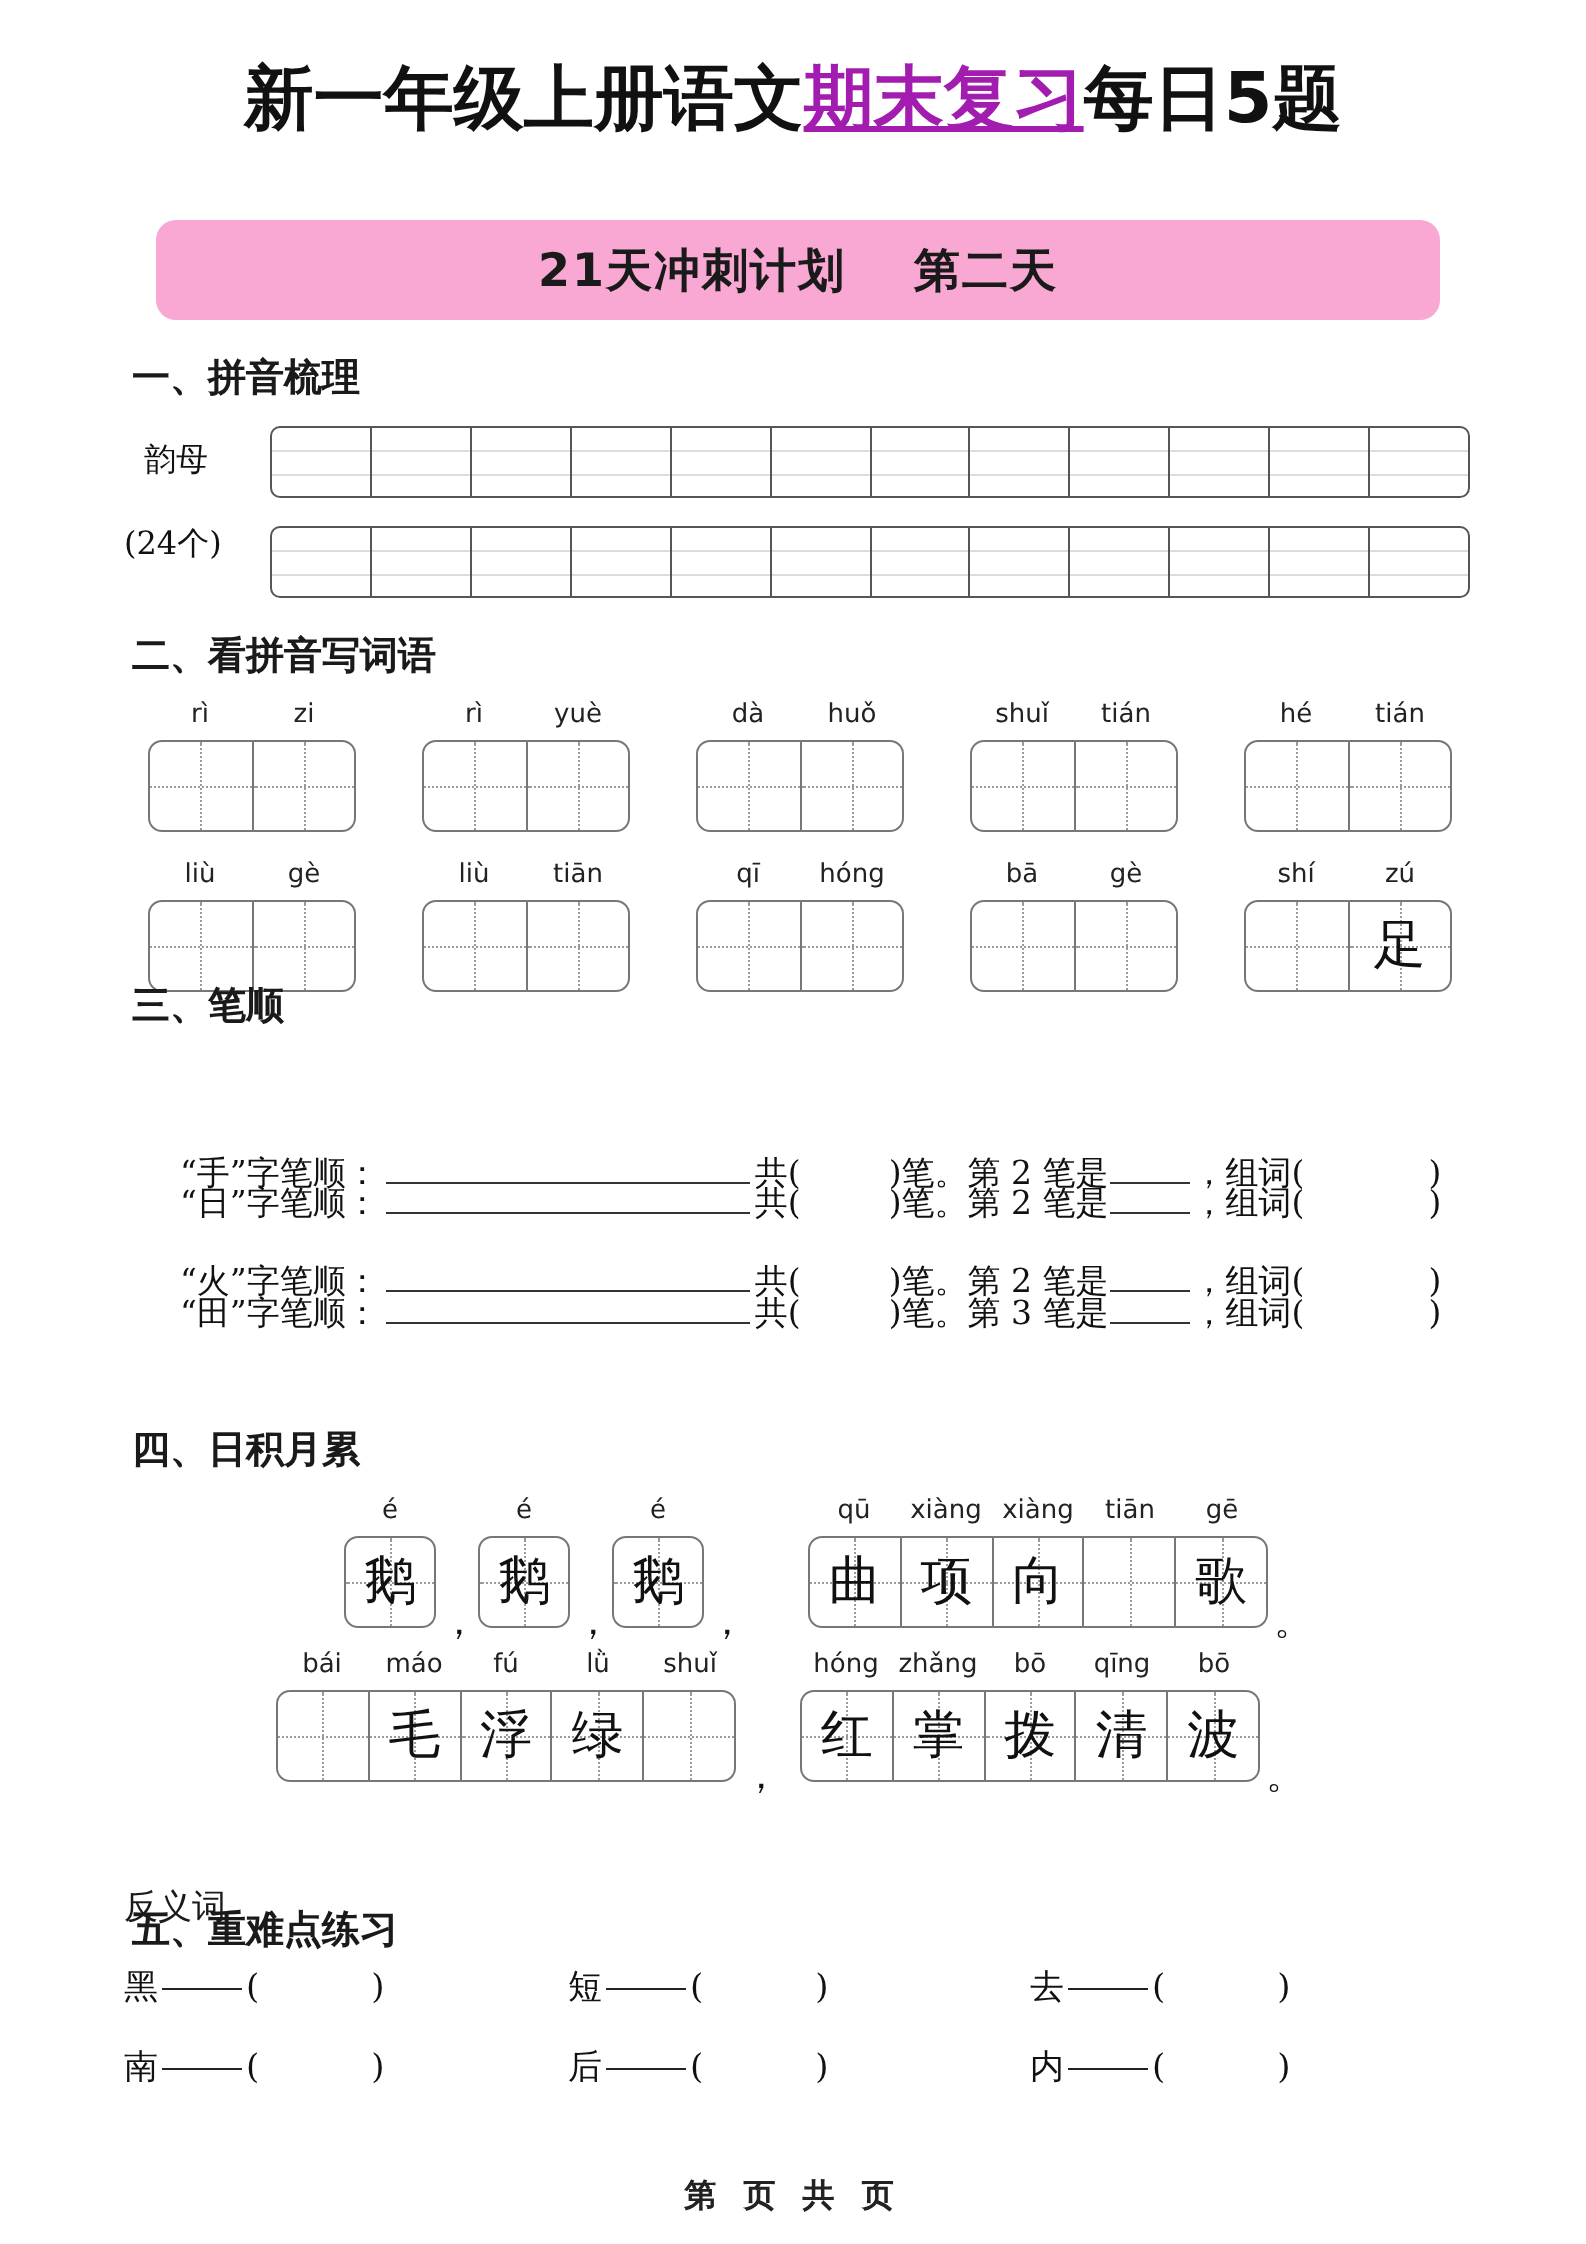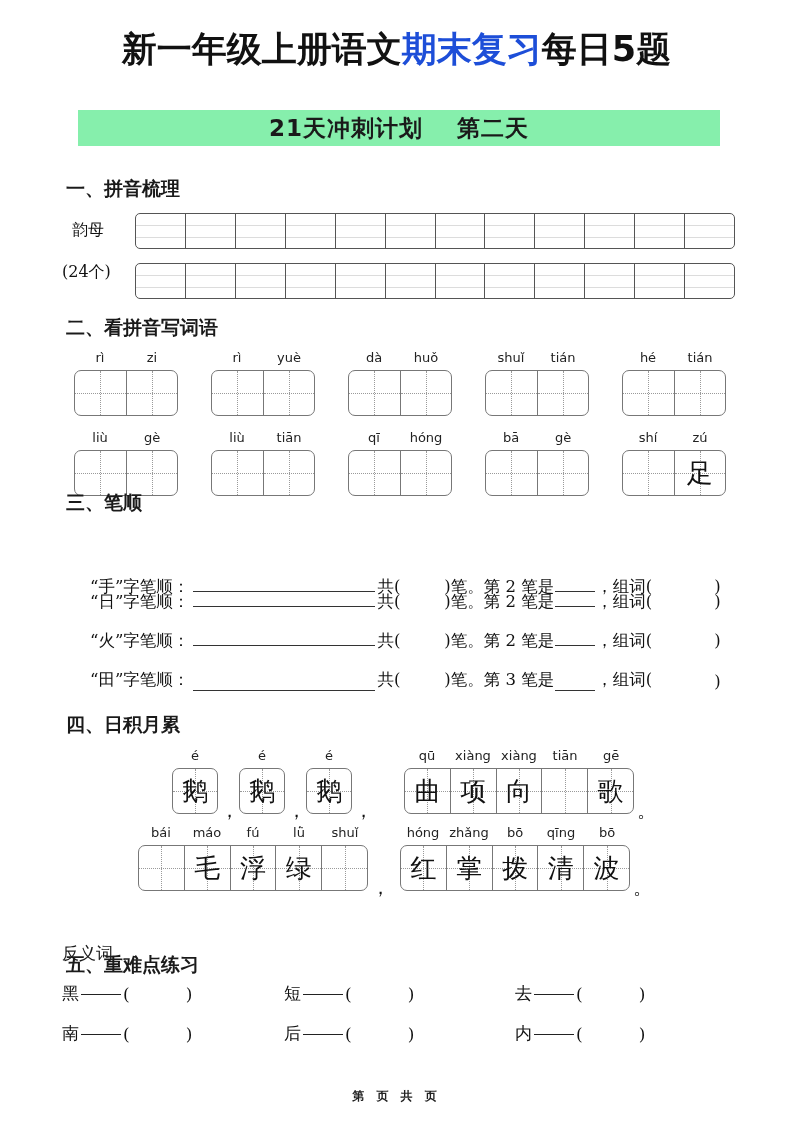--- a/index.html
+++ b/index.html
@@ -29,33 +29,34 @@
     left: 0;
     top: 26px;
     width: 793px;
     text-align: center;
     font-size: 35px;
     font-weight: bold;
     letter-spacing: 0px;
     white-space: nowrap;
     font-family: "DejaVu Sans", "Liberation Sans", sans-serif;
   }
-  .title .red { color: #1d4ed8; }
+  .title .red { color: #a21caf; text-decoration: underline; }
 
   
   .banner {
     position: absolute;
     left: 78px;
     top: 110px;
     width: 642px;
-    height: 36px;
-    background: #86efac;
+    height: 50px;
+    background: #f9a8d4;
     display: flex;
     align-items: center;
     justify-content: center;
+    border-radius: 10px;
   }
   .banner-text {
     font-size: 23px;
     font-weight: bold;
     color: #1a1a1a;
     letter-spacing: 1px;
     white-space: nowrap;
   }
   .banner-gap { display: inline-block; width: 34px; }
 
@@ -237,21 +238,21 @@
     text-align: center;
   }
 
   
   .footer {
     position: absolute;
     left: 0;
     top: 1088px;
     width: 793px;
     text-align: center;
-    font-size: 12px;
+    font-size: 16px;
     font-weight: bold;
     letter-spacing: 4px;
     color: #222;
     font-family: "DejaVu Sans", "Liberation Sans", sans-serif;
   }
 </style>
 </head>
 <body>
 
 <div class="page">
@@ -443,21 +444,21 @@
         <span>共(</span>
         <span class="paren-wide"></span>
         <span>)笔。</span>
         <span>第 2 笔是</span>
         <span class="shortline"></span>
         <span>，</span>
         <span>组词(</span>
         <span class="paren-end"></span>
         <span>)</span>
       </div>
-      <div class="stroke-row" style="top: 669px; align-items: flex-end;">
+      <div class="stroke-row" style="top: 646px;">
         <span>“田”字笔顺：</span>
         <span class="blankline"></span>
         <span>共(</span>
         <span class="paren-wide"></span>
         <span>)笔。</span>
         <span>第 3 笔是</span>
         <span class="shortline"></span>
         <span>，</span>
         <span>组词(</span>
         <span class="paren-end"></span>

